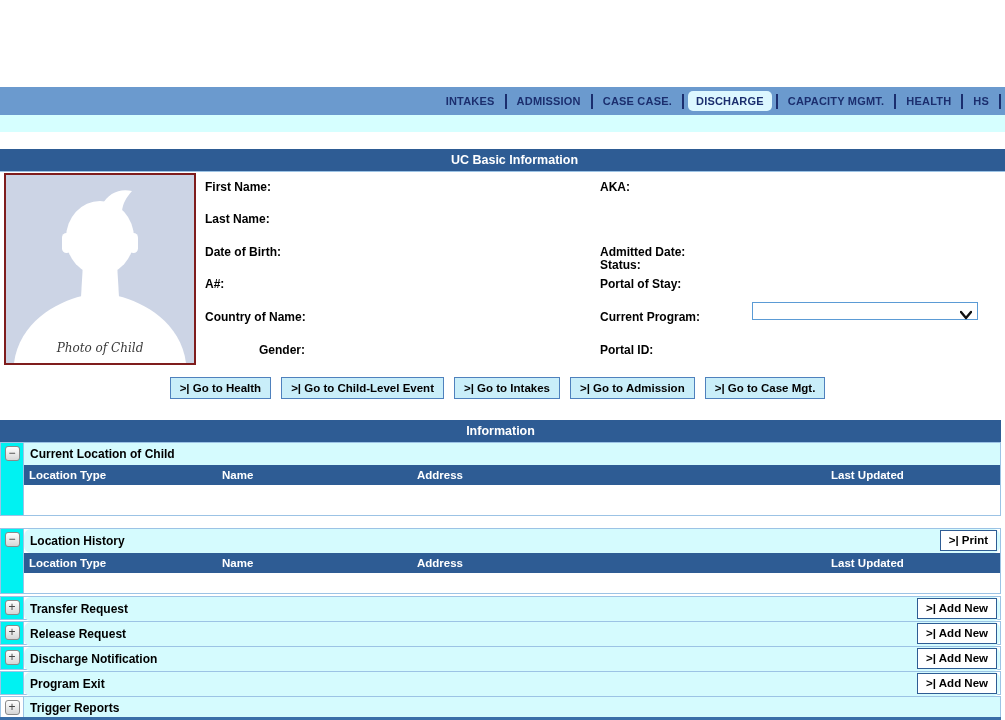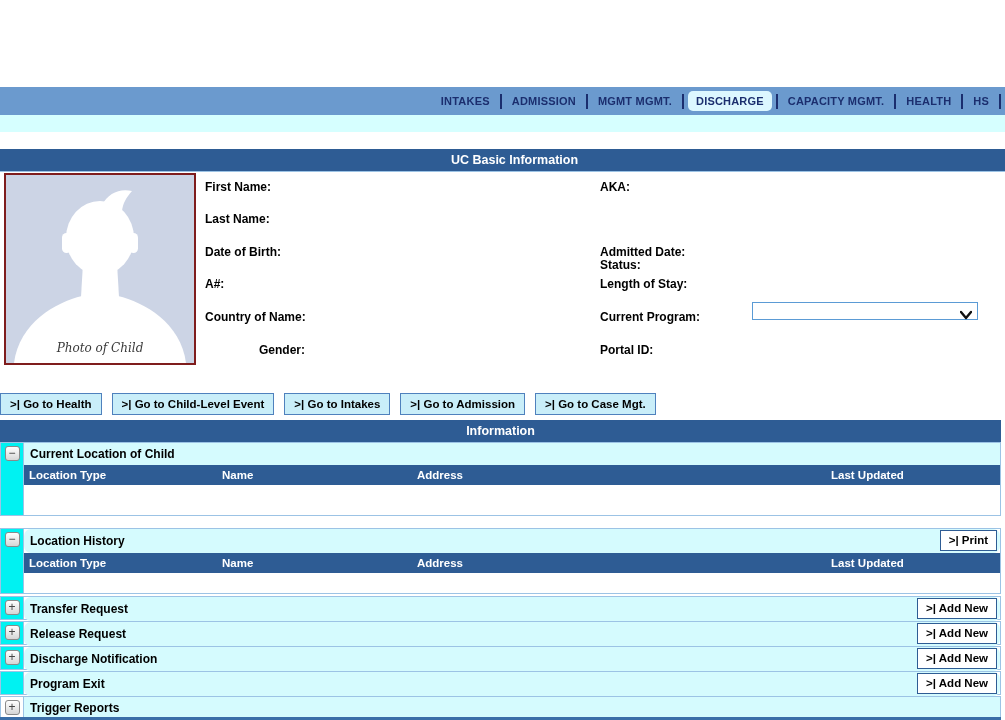--- a/index.html
+++ b/index.html
@@ -35,21 +35,21 @@
     position:absolute;left:0;bottom:8px;width:100%;text-align:center;
     font-family:"DejaVu Serif",serif;font-style:italic;font-size:12px;color:#3a3a3a;
   }
   .flabel{position:absolute;font-weight:bold;font-size:12px;color:#000;white-space:nowrap;}
   .select{
     position:absolute;left:752px;top:302px;width:226px;height:18px;background:#fff;
     border:1px solid #5b9bd5;box-sizing:border-box;cursor:pointer;
   }
   .select .chev{position:absolute;right:5px;top:3px;}
   
-  .goto-row{position:absolute;top:377px;left:0;width:995px;display:flex;justify-content:flex-start;gap:10px;margin-top:16px;}
+  .goto-row{position:absolute;top:377px;left:0;width:995px;display:flex;justify-content:center;gap:10px;}
   .cyan-btn{
     height:22px;line-height:20px;padding:0 9px;background:#c9eef9;border:1px solid #4f81bd;
     font-weight:bold;font-size:11.5px;color:#000;white-space:nowrap;cursor:pointer;box-sizing:border-box;
   }
   
   .section{position:absolute;left:0;width:1001px;display:flex;border:1px solid #9cc3e5;box-sizing:border-box;background:#fff;}
   .strip{flex:0 0 22px;background:#00f2f2;border-right:1px solid #9cc3e5;}
   .strip.white{background:#ffffff;}
   .toggle-btn{
     display:block;width:15px;height:15px;margin:3px auto 0 auto;border:1px solid #8a8a8a;border-radius:3px;
@@ -73,21 +73,21 @@
   .bottom-line{position:absolute;top:717px;left:0;width:1001px;height:3px;background:#3a6ea8;}
 </style>
 </head>
 <body>
 
 <div class="navbar">
   <div class="tab">INTAKES</div>
   <div class="tab-sep"></div>
   <div class="tab">ADMISSION</div>
   <div class="tab-sep"></div>
-  <div class="tab">MGMT MGMT.</div>
+  <div class="tab">CASE CASE.</div>
   <div class="tab-sep"></div>
   <div class="tab active">DISCHARGE</div>
   <div class="tab-sep"></div>
   <div class="tab">CAPACITY MGMT.</div>
   <div class="tab-sep"></div>
   <div class="tab">HEALTH</div>
   <div class="tab-sep"></div>
   <div class="tab">HS</div>
   <div class="tab-sep"></div>
 </div>
@@ -114,21 +114,21 @@
 <span class="flabel" style="left:205px;top:180px;">First Name:</span>
 <span class="flabel" style="left:205px;top:212px;">Last Name:</span>
 <span class="flabel" style="left:205px;top:245px;">Date of Birth:</span>
 <span class="flabel" style="left:205px;top:277px;">A#:</span>
 <span class="flabel" style="left:205px;top:310px;">Country of Name:</span>
 <span class="flabel" style="left:216px;top:343px;margin-left:43px;">Gender:</span>
 
 <span class="flabel" style="left:600px;top:180px;">AKA:</span>
 <span class="flabel" style="left:600px;top:212px;margin-top:46px;">Status:</span>
 <span class="flabel" style="left:600px;top:245px;">Admitted Date:</span>
-<span class="flabel" style="left:600px;top:277px;">Length of Stay:</span>
+<span class="flabel" style="left:600px;top:277px;">Portal of Stay:</span>
 <span class="flabel" style="left:600px;top:310px;">Current Program:</span>
 <span class="flabel" style="left:600px;top:343px;">Portal ID:</span>
 
 <div class="select">
   <span></span>
   <span class="chev">
     <svg width="12" height="10" viewBox="0 0 12 10">
         <polyline points="1,2 6,8 11,2" fill="none" stroke="#111" stroke-width="2.4" stroke-linecap="round" stroke-linejoin="round"></polyline>
       </svg>
   </span>

